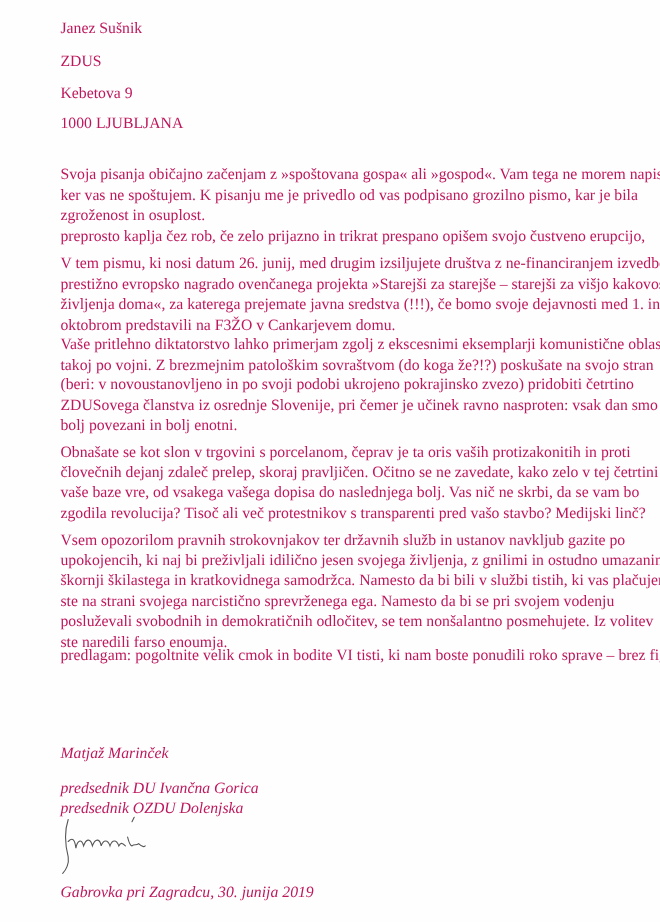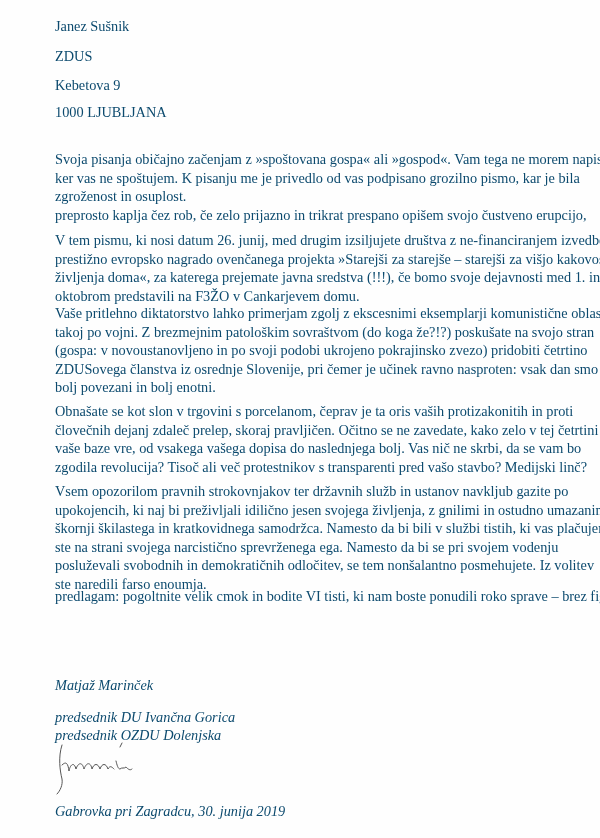--- a/index.html
+++ b/index.html
@@ -1,21 +1,21 @@
 <!DOCTYPE html>
 <html><head>
 <meta charset="utf-8">
 <style>
   html, body { margin: 0; padding: 0; background: #ffffff; }
   body { width: 600px; height: 838px; overflow: hidden; position: relative; }
   .page {
     position: absolute; left: 0; top: 0; width: 600px; height: 838px;
     background: #fefefe;
     font-family: "Liberation Serif", "DejaVu Serif", serif;
-    color: #0c4a6e;
+    color: #be185d;
     font-size: 14.3px;
     line-height: 18.6px;
   }
   .addr { position: absolute; left: 55px; }
   .para { position: absolute; left: 55px; width: 510px; margin: 0; }
   .line { display: block; white-space: nowrap; }
   .sig { position: absolute; left: 55px; font-style: italic; }
   .signature { position: absolute; left: 54px; top: 741px; width: 90px; height: 55px; }
 </style>
 </head>
@@ -38,21 +38,21 @@
   <p class="para" style="top:231px;">
     <span class="line">V tem pismu, ki nosi datum 26. junij, med drugim izsiljujete društva z ne-financiranjem izvedbe s</span>
     <span class="line">prestižno evropsko nagrado ovenčanega projekta »Starejši za starejše – starejši za višjo kakovost</span>
     <span class="line">življenja doma«, za katerega prejemate javna sredstva (!!!), če bomo svoje dejavnosti med 1. in 3.</span>
     <span class="line">oktobrom predstavili na F3ŽO v Cankarjevem domu.</span>
   </p>
 
   <p class="para" style="top:304px;">
     <span class="line">Vaše pritlehno diktatorstvo lahko primerjam zgolj z ekscesnimi eksemplarji komunistične oblasti</span>
     <span class="line">takoj po vojni. Z brezmejnim patološkim sovraštvom (do koga že?!?) poskušate na svojo stran</span>
-    <span class="line">(gospa: v novoustanovljeno in po svoji podobi ukrojeno pokrajinsko zvezo) pridobiti četrtino</span>
+    <span class="line">(beri: v novoustanovljeno in po svoji podobi ukrojeno pokrajinsko zvezo) pridobiti četrtino</span>
     <span class="line">ZDUSovega članstva iz osrednje Slovenije, pri čemer je učinek ravno nasproten: vsak dan smo</span>
     <span class="line">bolj povezani in bolj enotni.</span>
   </p>
 
   <p class="para" style="top:402px;">
     <span class="line">Obnašate se kot slon v trgovini s porcelanom, čeprav je ta oris vaših protizakonitih in proti</span>
     <span class="line">človečnih dejanj zdaleč prelep, skoraj pravljičen. Očitno se ne zavedate, kako zelo v tej četrtini</span>
     <span class="line">vaše baze vre, od vsakega vašega dopisa do naslednjega bolj. Vas nič ne skrbi, da se vam bo</span>
     <span class="line">zgodila revolucija? Tisoč ali več protestnikov s transparenti pred vašo stavbo? Medijski linč?</span>
   </p>

